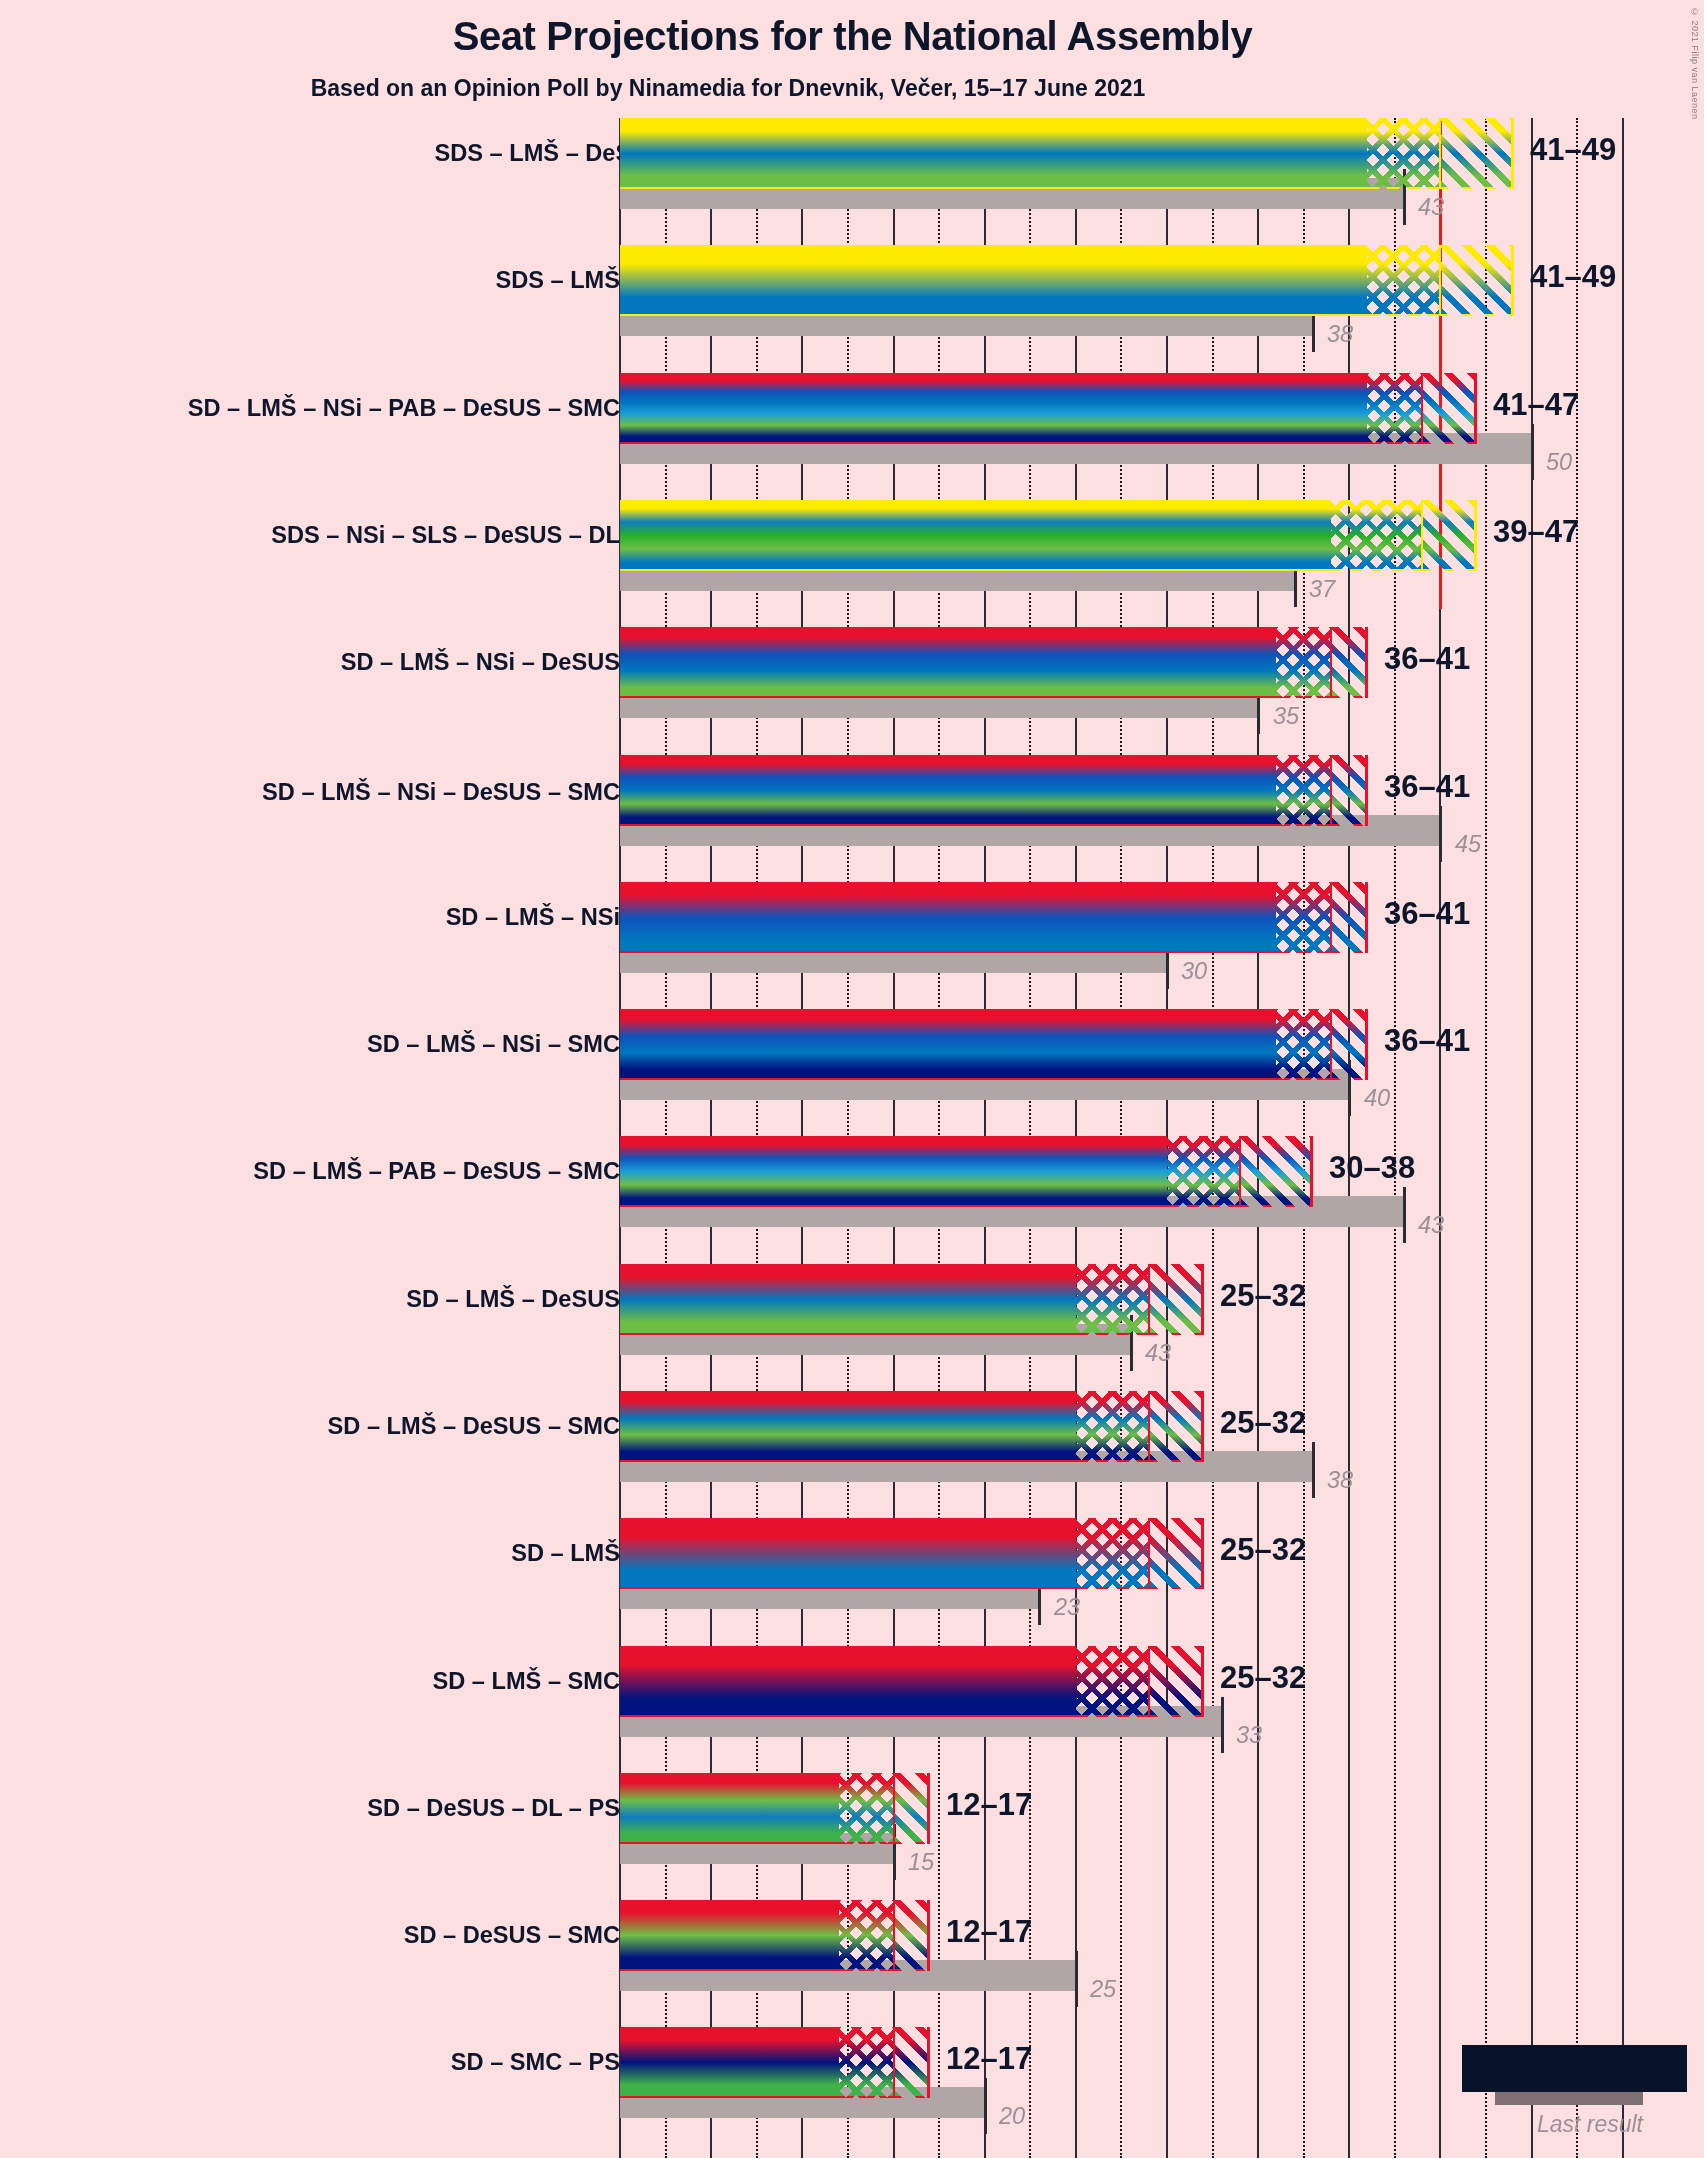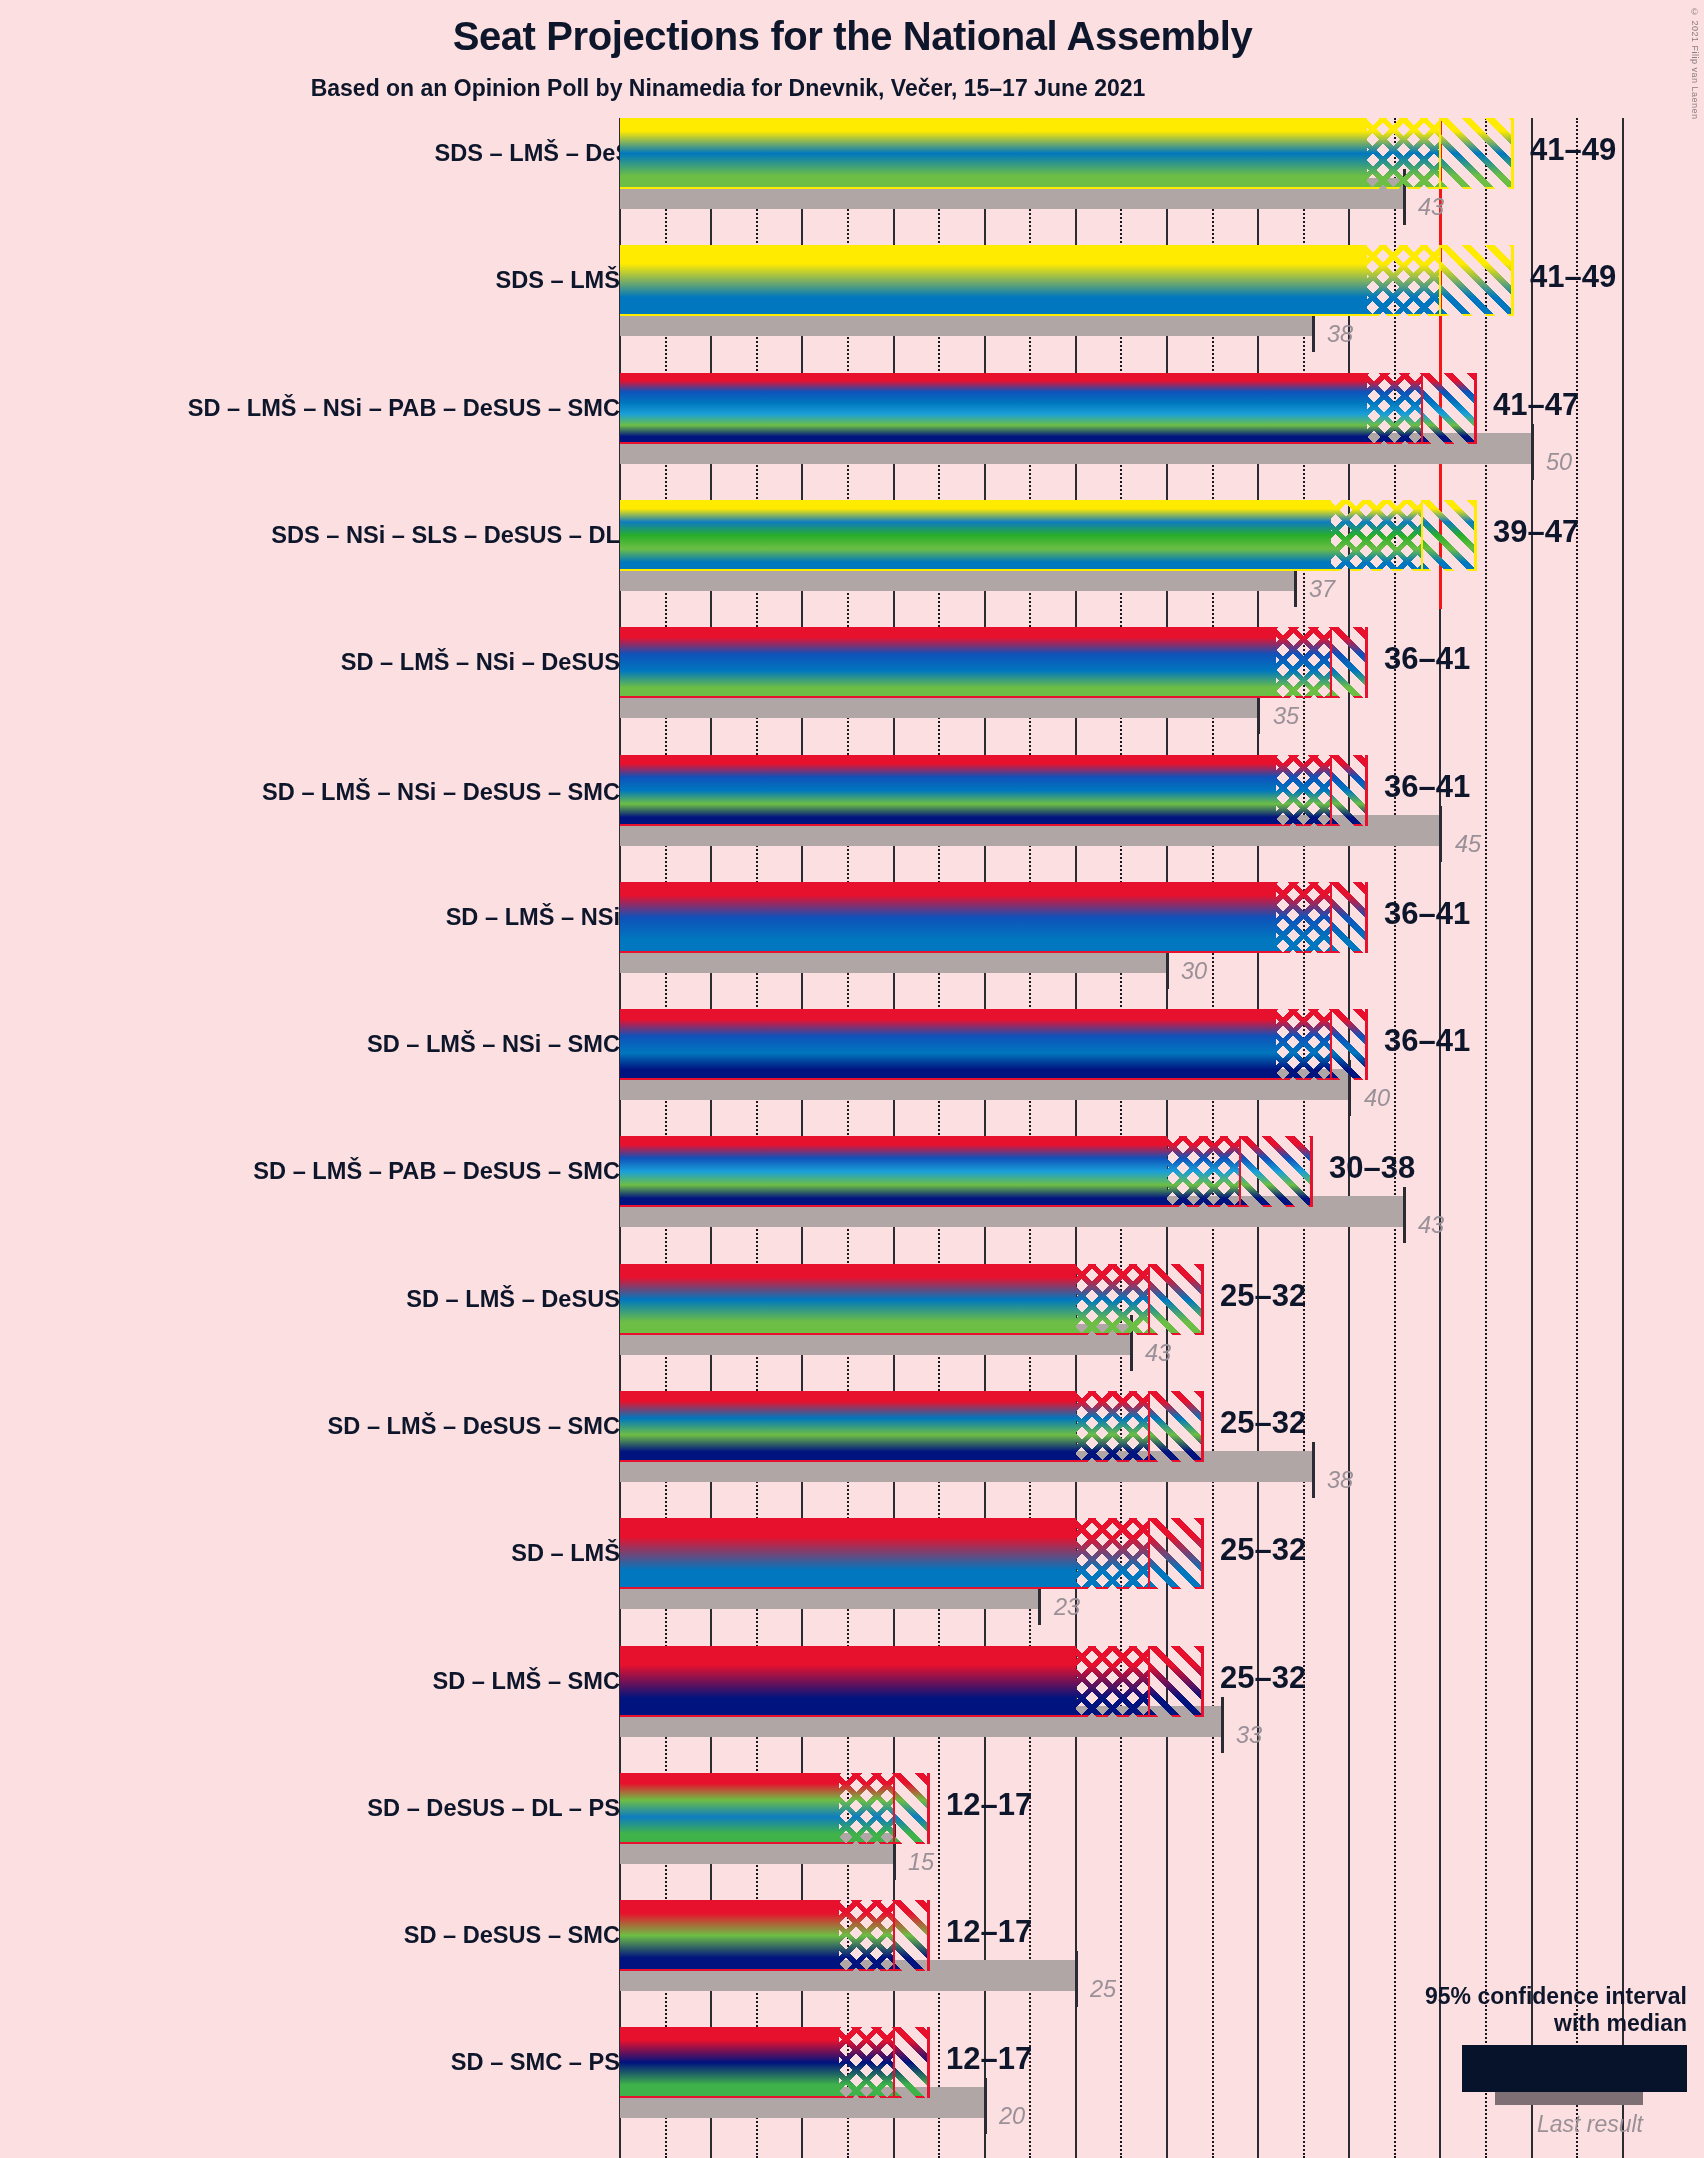--- a/index.html
+++ b/index.html
@@ -318,24 +318,20 @@
         <div class="hatch-d" style="position: absolute; left: 893px; width: 36px; height: 71px; box-sizing: border-box; border-top: 2.7px solid rgb(232, 17, 45); border-bottom: 2.7px solid rgb(232, 17, 45); background: linear-gradient(rgb(232, 17, 45) 0%, rgb(232, 17, 45) 16.67%, rgb(0, 19, 127) 50%, rgb(63, 178, 74) 83.33%, rgb(63, 178, 74) 100%); mask-image: repeating-linear-gradient(45deg, rgb(0, 0, 0) 0px, rgb(0, 0, 0) 6.4px, transparent 6.4px, transparent 16.4px);"></div>
         <div style="position: absolute; left: 927px; top: 0px; width: 2.7px; height: 71px; background: rgb(232, 17, 45);"></div>
         <div style="position: absolute; left: 893px; top: 0px; width: 1.8px; height: 71px; background: rgb(232, 17, 45);"></div>
         <div class="range-label" style="left: 946px; top: 32px;">12–17</div>
         <div class="last-label" style="left: 999px; top: 89px;">20</div>
       </div>
     </div>
 </div>
 
 <div id="legend">
-  <div id="legend-title">
-    <div>95% confidence interval</div>
-    <div>with median</div>
-  </div>
   <div id="legend-bar-row">
     <div id="legend-main">
       <div id="legend-seg-solid"></div>
       <div id="legend-seg-x" style="background: rgb(6, 19, 42); mask-image: repeating-linear-gradient(45deg, rgb(0, 0, 0) 0px, rgb(0, 0, 0) 4.5px, transparent 4.5px, transparent 11.8px), repeating-linear-gradient(-45deg, rgb(0, 0, 0) 0px, rgb(0, 0, 0) 4.5px, transparent 4.5px, transparent 11.8px);"></div>
       <div id="legend-seg-d" style="background: rgb(6, 19, 42); mask-image: repeating-linear-gradient(45deg, rgb(0, 0, 0) 0px, rgb(0, 0, 0) 5.5px, transparent 5.5px, transparent 13.6px);"></div>
     </div>
     <div id="legend-last"></div>
   </div>
   <div id="legend-last-label">Last result</div>
 </div>

